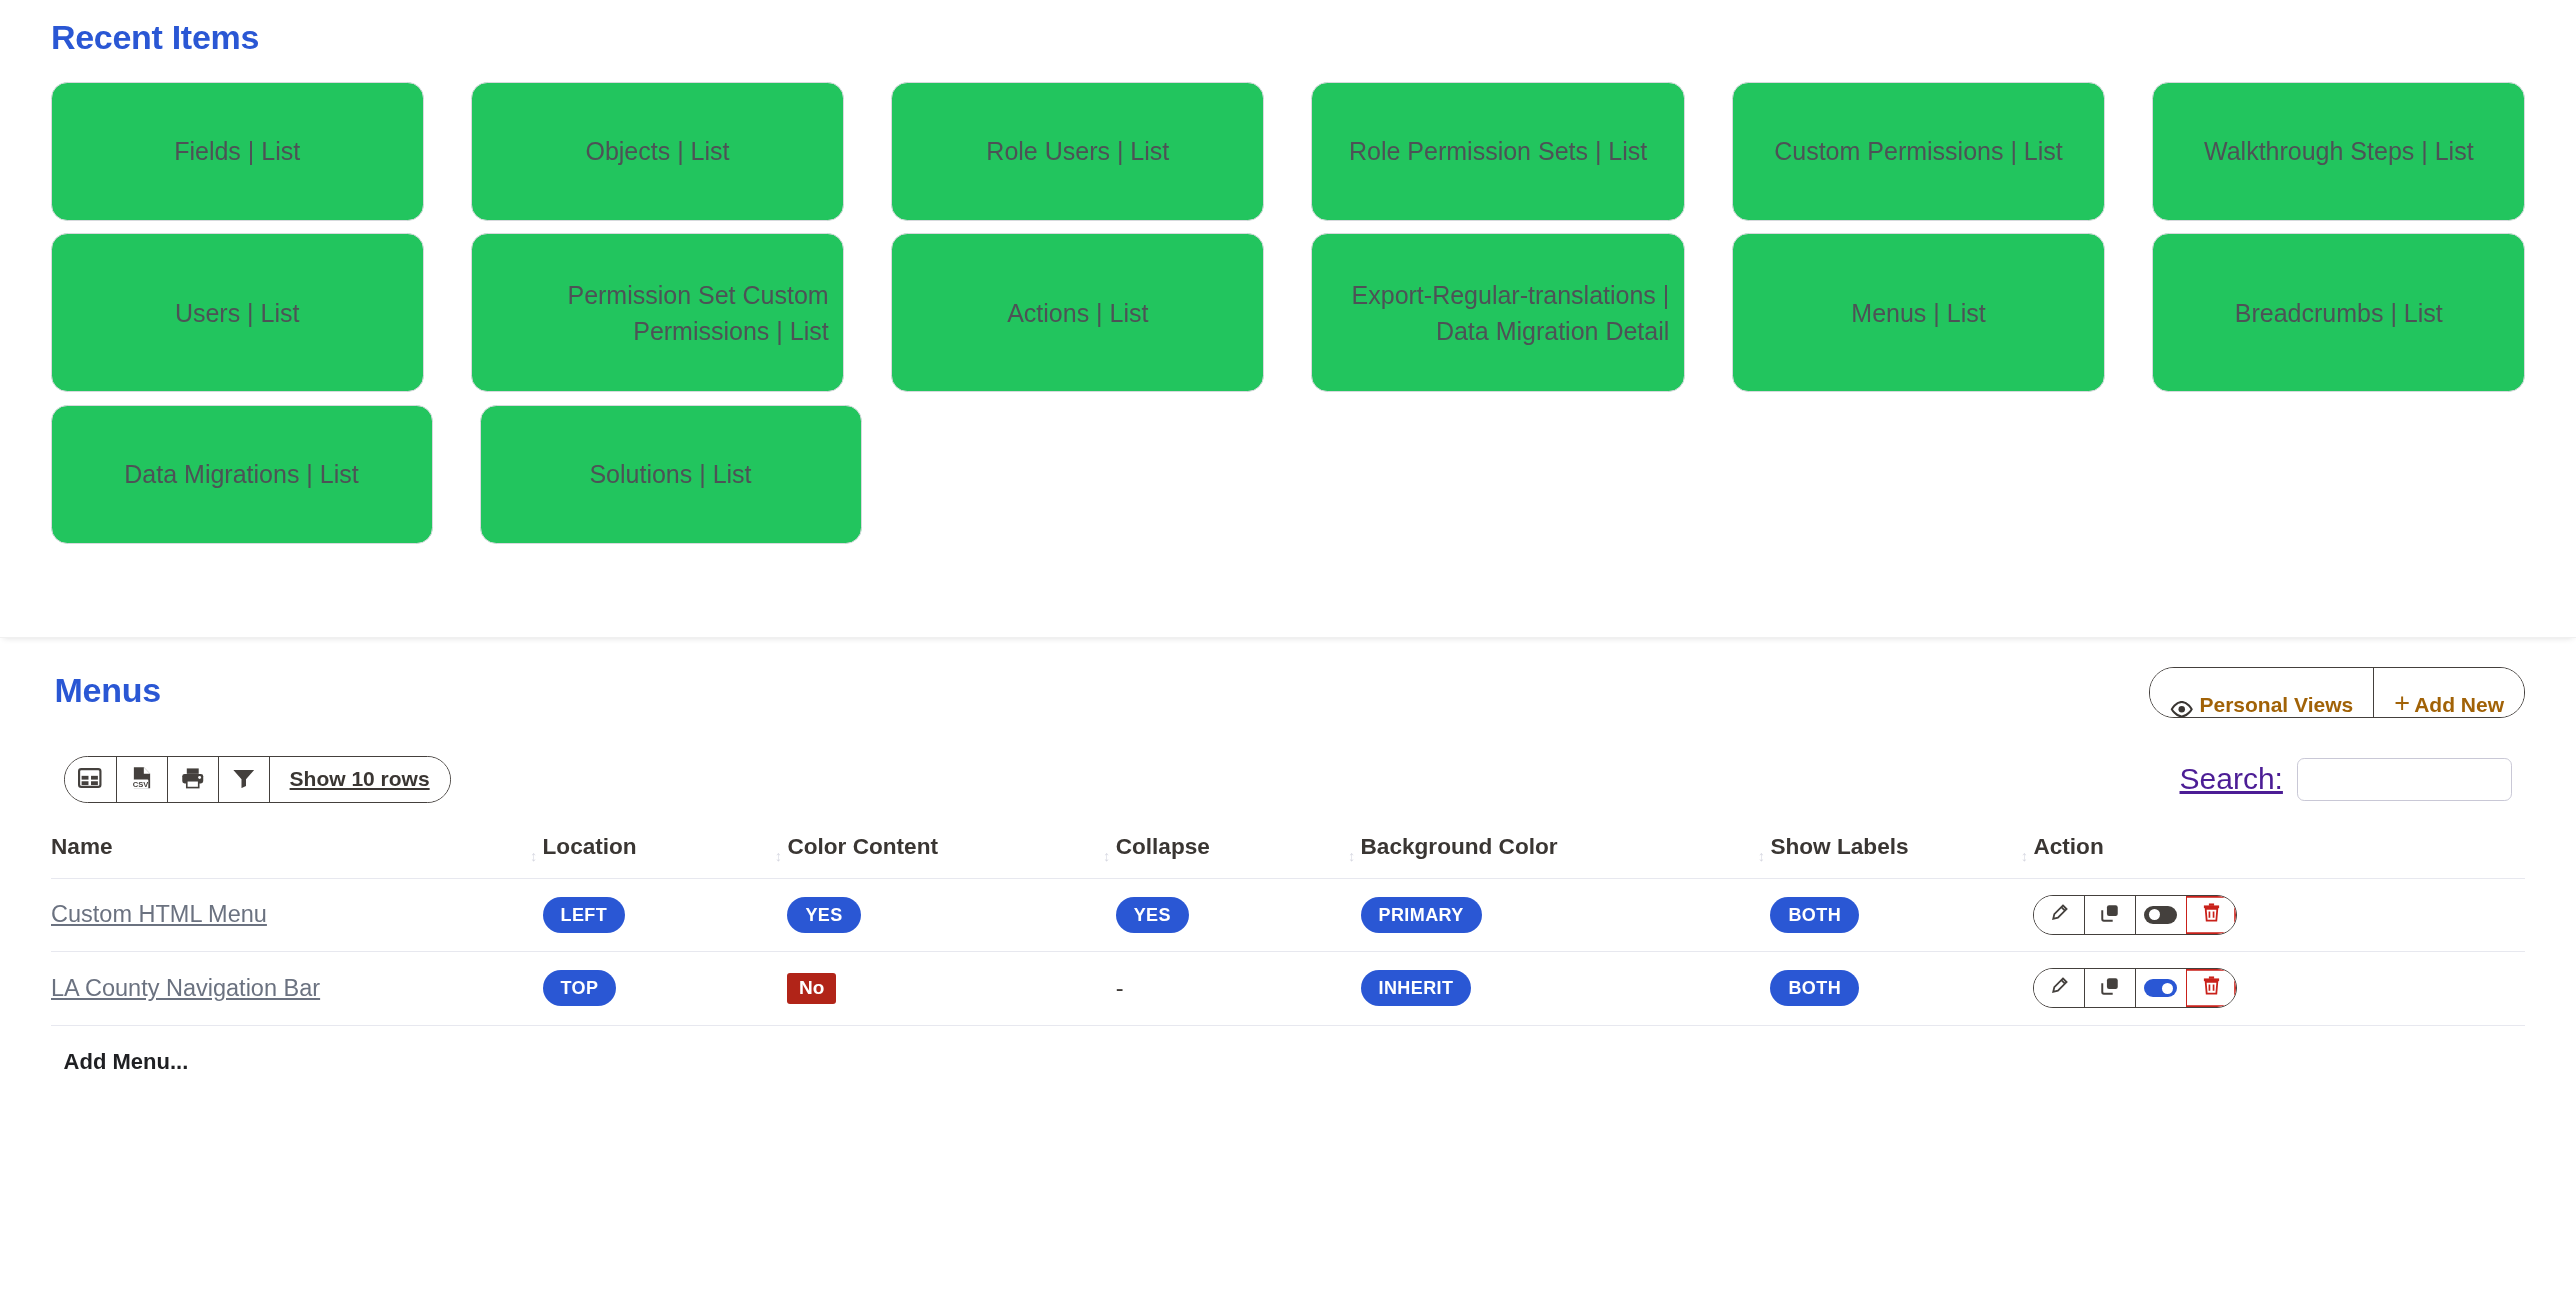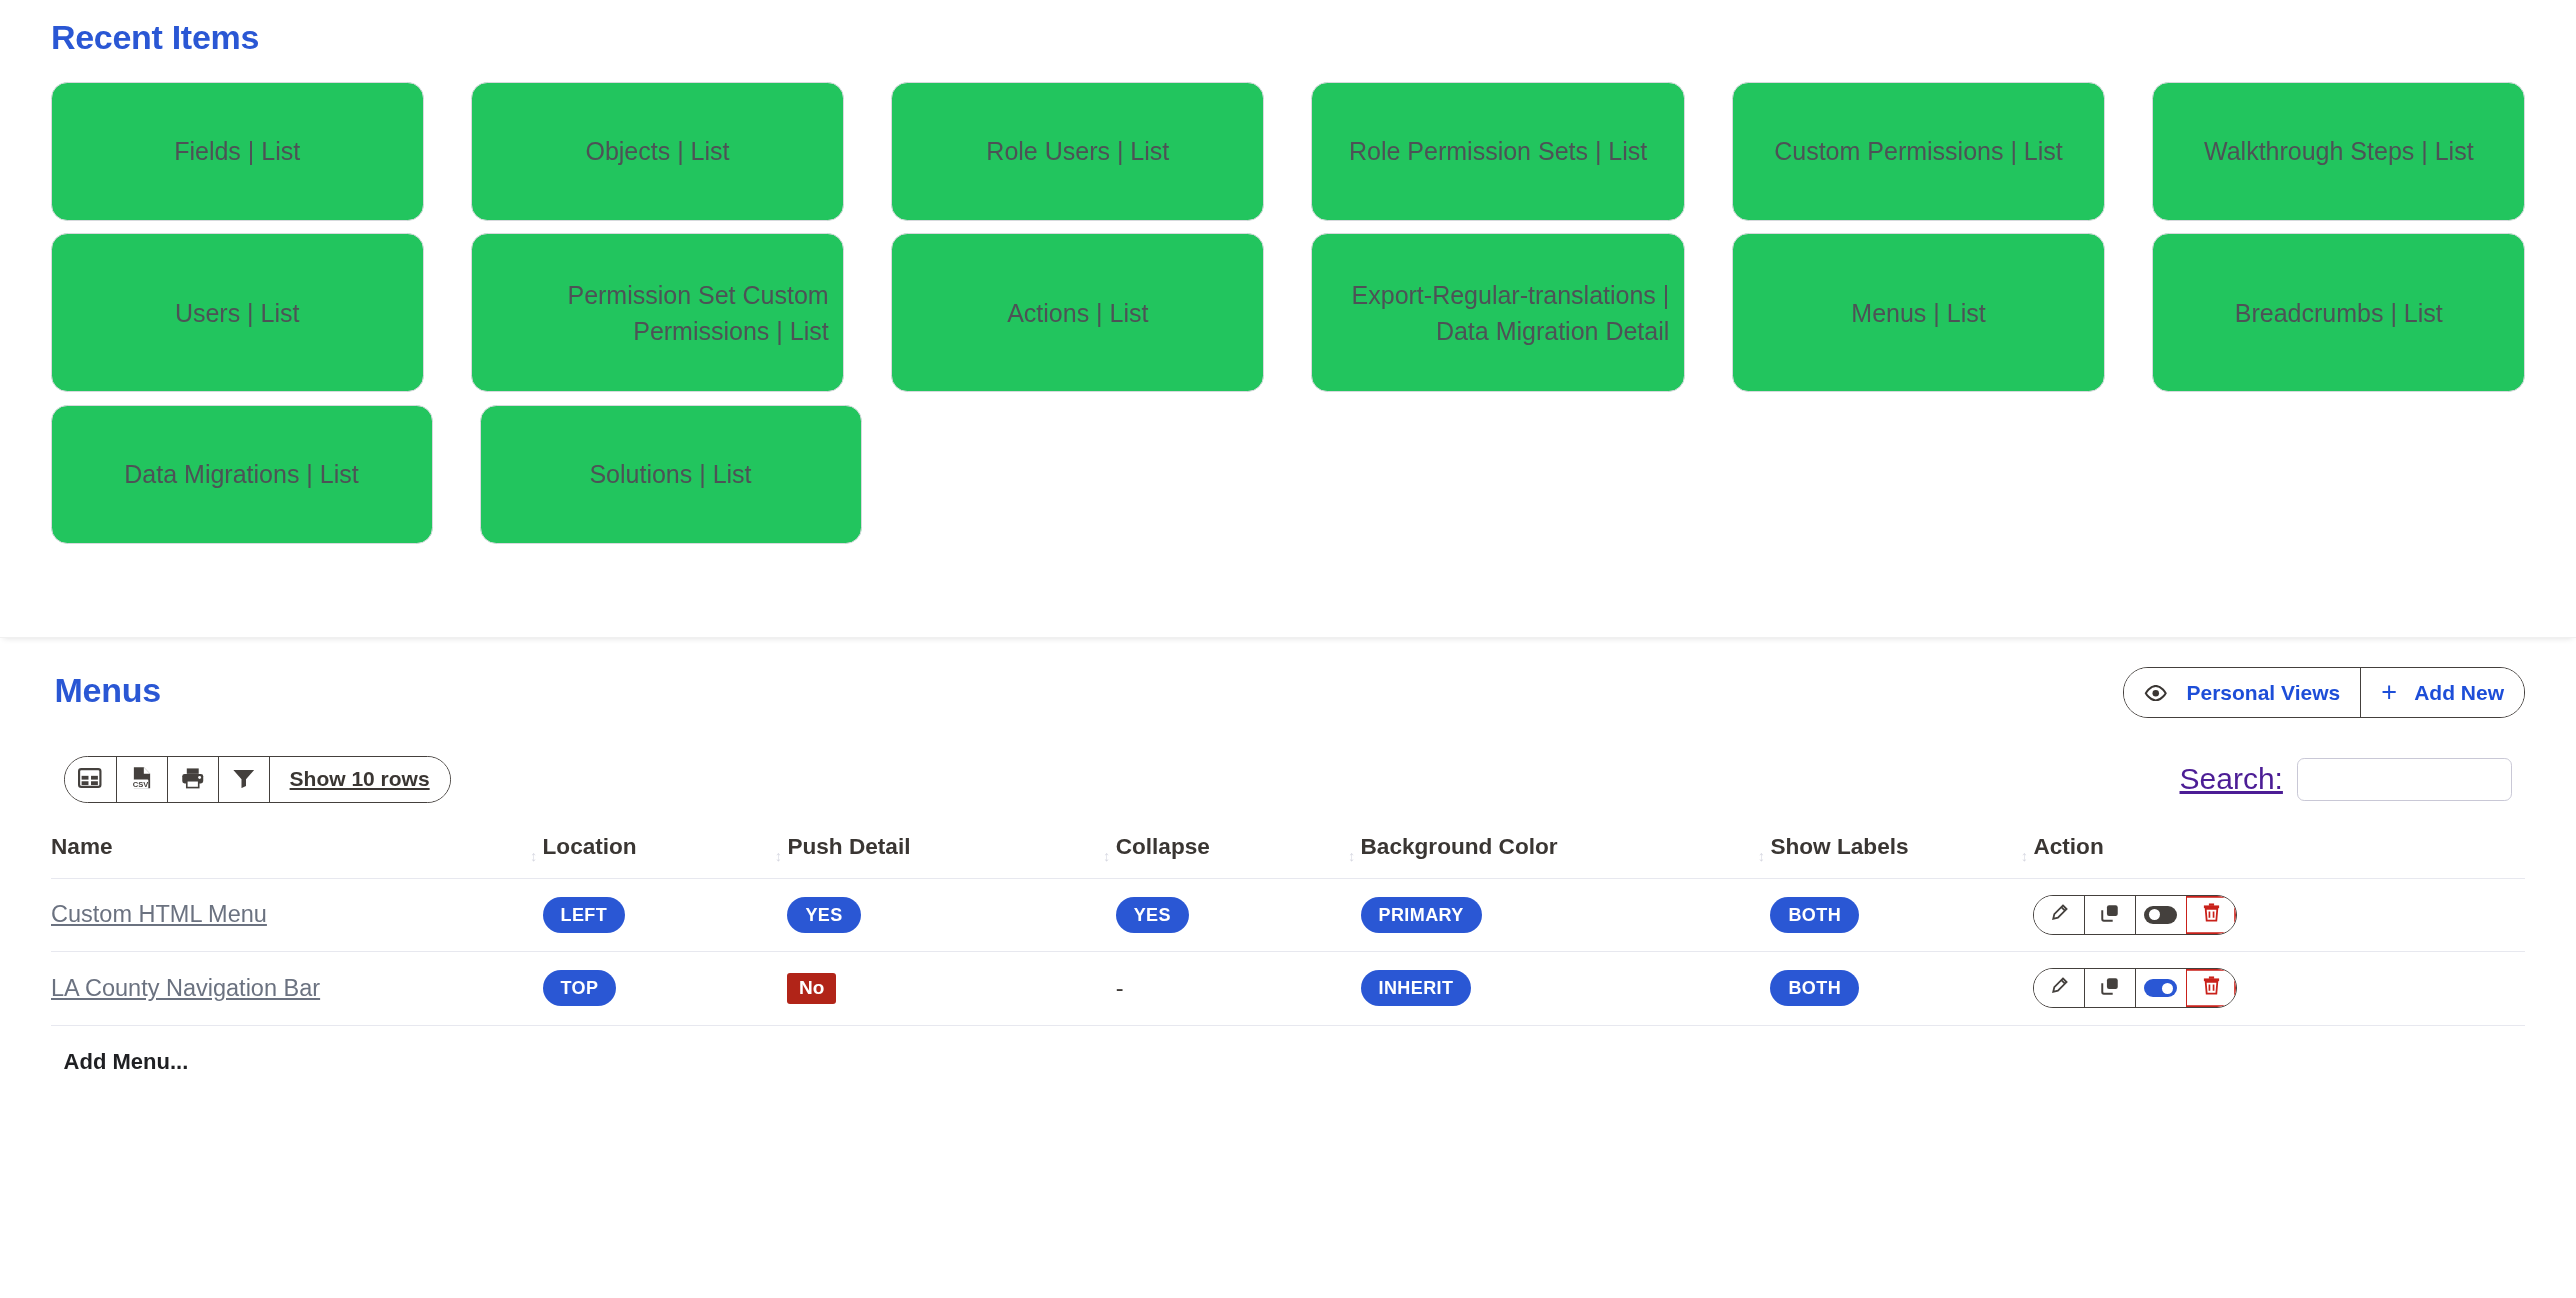--- a/index.html
+++ b/index.html
@@ -86,26 +86,26 @@
     display: flex;
     border: 1.8px solid #44403d;
     border-radius: 25px;
     overflow: hidden;
     height: 51px;
     margin-top: -1.8px;
     background: #fff;
   }
   .view-btn {
     display: flex;
-    align-items: center;
-    gap: 19px;
+    align-items: flex-end;
+    gap: 6px;
     padding: 0 20px;
     font-size: 21px;
     font-weight: bold;
-    color: #1d4ed8;
+    color: #a16207;
     cursor: pointer;
     background: #fff;
     border: none;
     font-family: "Liberation Sans", sans-serif;
   }
   .view-btn + .view-btn { border-left: 1.8px solid #44403d; }
   .eye-ic { display:inline-block; width: 23.5px; height: 16.3px; position: relative; }
   .eye-ic svg { display:block; }
   .plus-ic { font-size: 27px; font-weight: 400; line-height: 1; margin-right: -1.8px;}
 
@@ -406,21 +406,21 @@
         <tr>
           <th>
             <span>Name</span>
           </th>
           <th>
             <span class="sortic">↕</span>
             <span>Location</span>
           </th>
           <th>
             <span class="sortic">↕</span>
-            <span>Push Detail</span>
+            <span>Color Content</span>
           </th>
           <th>
             <span class="sortic">↕</span>
             <span>Collapse</span>
           </th>
           <th>
             <span class="sortic">↕</span>
             <span>Background Color</span>
           </th>
           <th>

